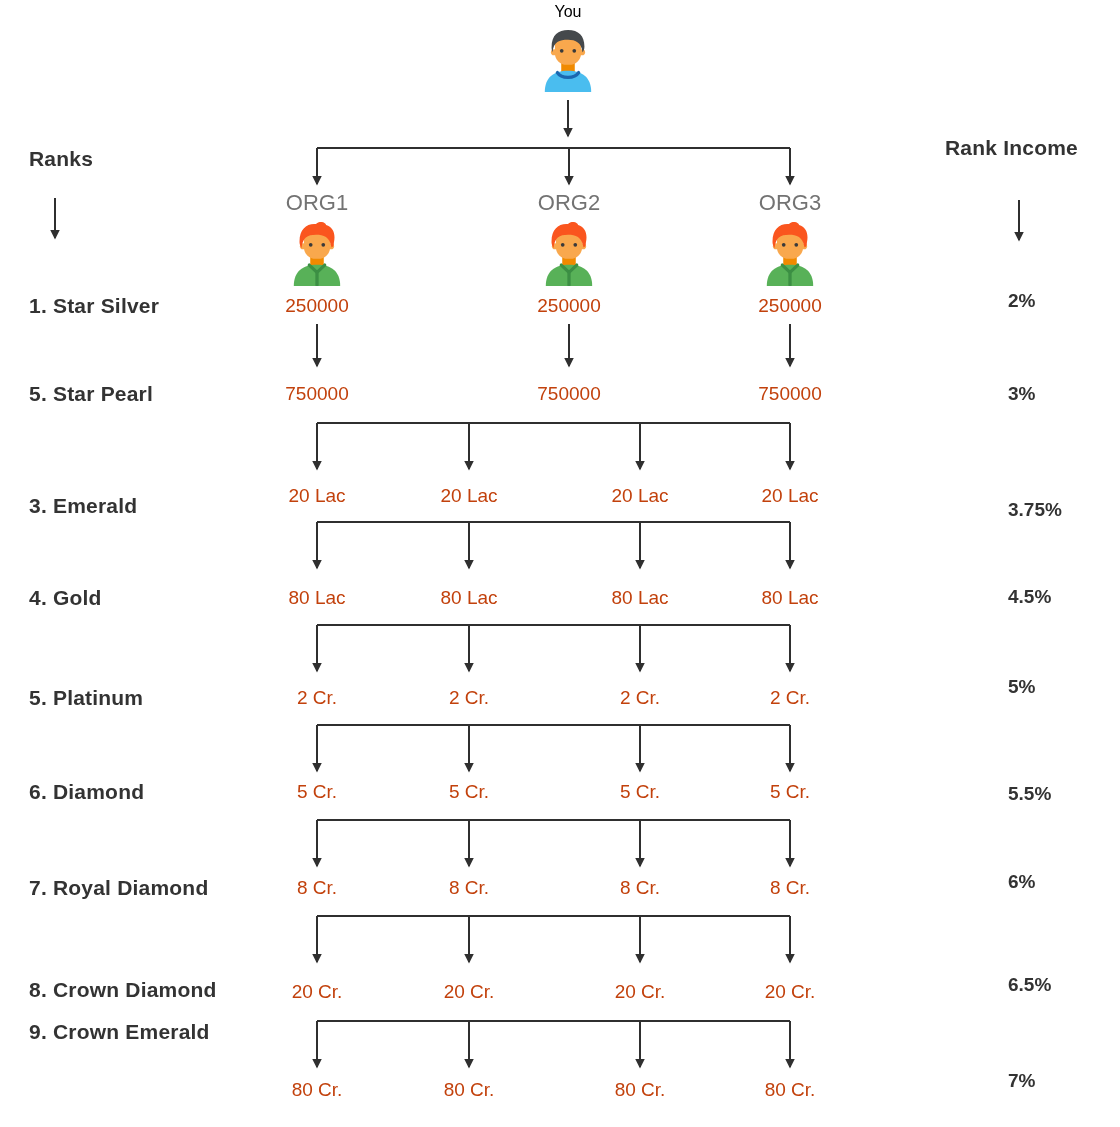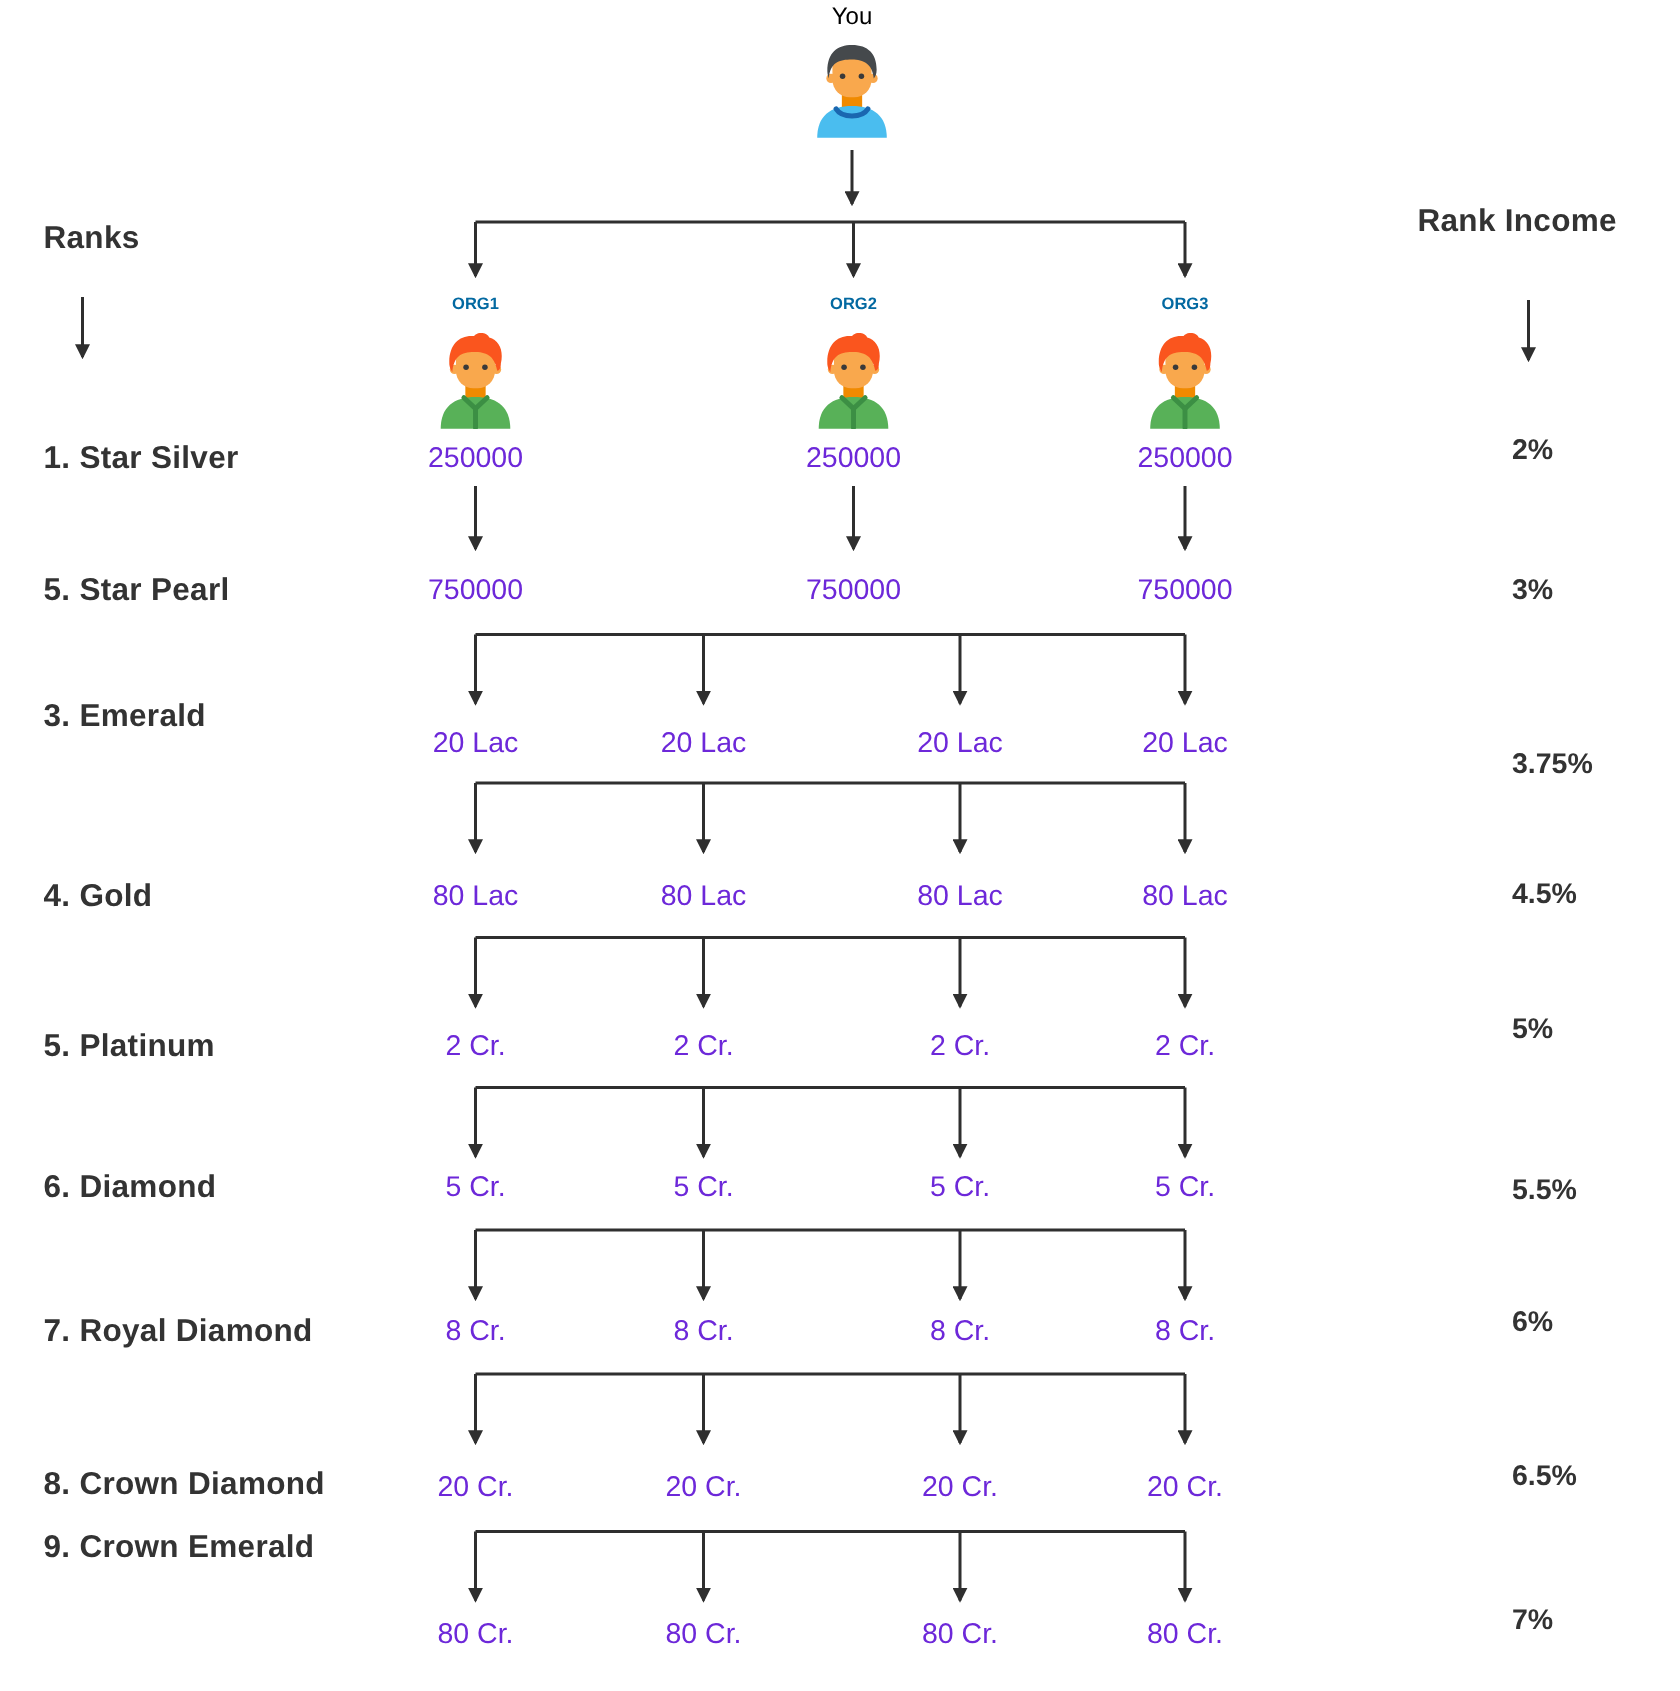--- a/index.html
+++ b/index.html
@@ -11,33 +11,33 @@
   .you-label{
     position:absolute;left:568px;top:3px;transform:translateX(-50%);
     font-size:16px;color:#000000;white-space:nowrap;
   }
   .avatar{position:absolute;transform:translateX(-50%);line-height:0;}
   .hdr{position:absolute;font-size:21px;font-weight:700;color:#333;letter-spacing:.2px;white-space:nowrap;}
   .hdr.left{left:29px;top:147px;}
   .hdr.right{left:945px;top:136px;}
   .org-label{
     position:absolute;transform:translate(-50%,-50%);
-    font-size:11px;color:#0369a1;white-space:nowrap;font-weight:bold;
+    font-size:22px;color:#737373;white-space:nowrap;
   }
   .rank-label{
     position:absolute;left:29px;transform:translateY(-50%);
     font-size:21px;font-weight:700;color:#333;letter-spacing:.2px;white-space:nowrap;
   }
   .income-label{
     position:absolute;left:1008px;transform:translateY(-50%);
     font-size:19px;font-weight:700;color:#333;white-space:nowrap;
   }
   .value-label{
     position:absolute;transform:translate(-50%,-50%);
-    font-size:19px;font-weight:400;color:#6d28d9;white-space:nowrap;
+    font-size:19px;font-weight:400;color:#c2410c;white-space:nowrap;
   }
 </style>
 </head>
 <body>
 
 <div class="canvas">
 
   <svg id="connectors">
       <defs>
         <marker id="arw" viewBox="0 0 10 10" refX="8.5" refY="5" markerWidth="10" markerHeight="10" markerUnits="userSpaceOnUse" orient="auto">
@@ -176,21 +176,21 @@
       <div class="rank-label" style="top: 306px;">1. Star Silver</div>
       <div class="income-label" style="top: 301px;">2%</div>
       <div class="value-label" style="left: 317px; top: 306px;">250000</div>
       <div class="value-label" style="left: 569px; top: 306px;">250000</div>
       <div class="value-label" style="left: 790px; top: 306px;">250000</div>
       <div class="rank-label" style="top: 394px;">5. Star Pearl</div>
       <div class="income-label" style="top: 394px;">3%</div>
       <div class="value-label" style="left: 317px; top: 394px;">750000</div>
       <div class="value-label" style="left: 569px; top: 394px;">750000</div>
       <div class="value-label" style="left: 790px; top: 394px;">750000</div>
-      <div class="rank-label" style="top: 478px;">3. Emerald</div>
+      <div class="rank-label" style="top: 506px;">3. Emerald</div>
       <div class="income-label" style="top: 510px;">3.75%</div>
       <div class="value-label" style="left: 317px; top: 496px;">20 Lac</div>
       <div class="value-label" style="left: 469px; top: 496px;">20 Lac</div>
       <div class="value-label" style="left: 640px; top: 496px;">20 Lac</div>
       <div class="value-label" style="left: 790px; top: 496px;">20 Lac</div>
       <div class="rank-label" style="top: 598px;">4. Gold</div>
       <div class="income-label" style="top: 597px;">4.5%</div>
       <div class="value-label" style="left: 317px; top: 598px;">80 Lac</div>
       <div class="value-label" style="left: 469px; top: 598px;">80 Lac</div>
       <div class="value-label" style="left: 640px; top: 598px;">80 Lac</div>

